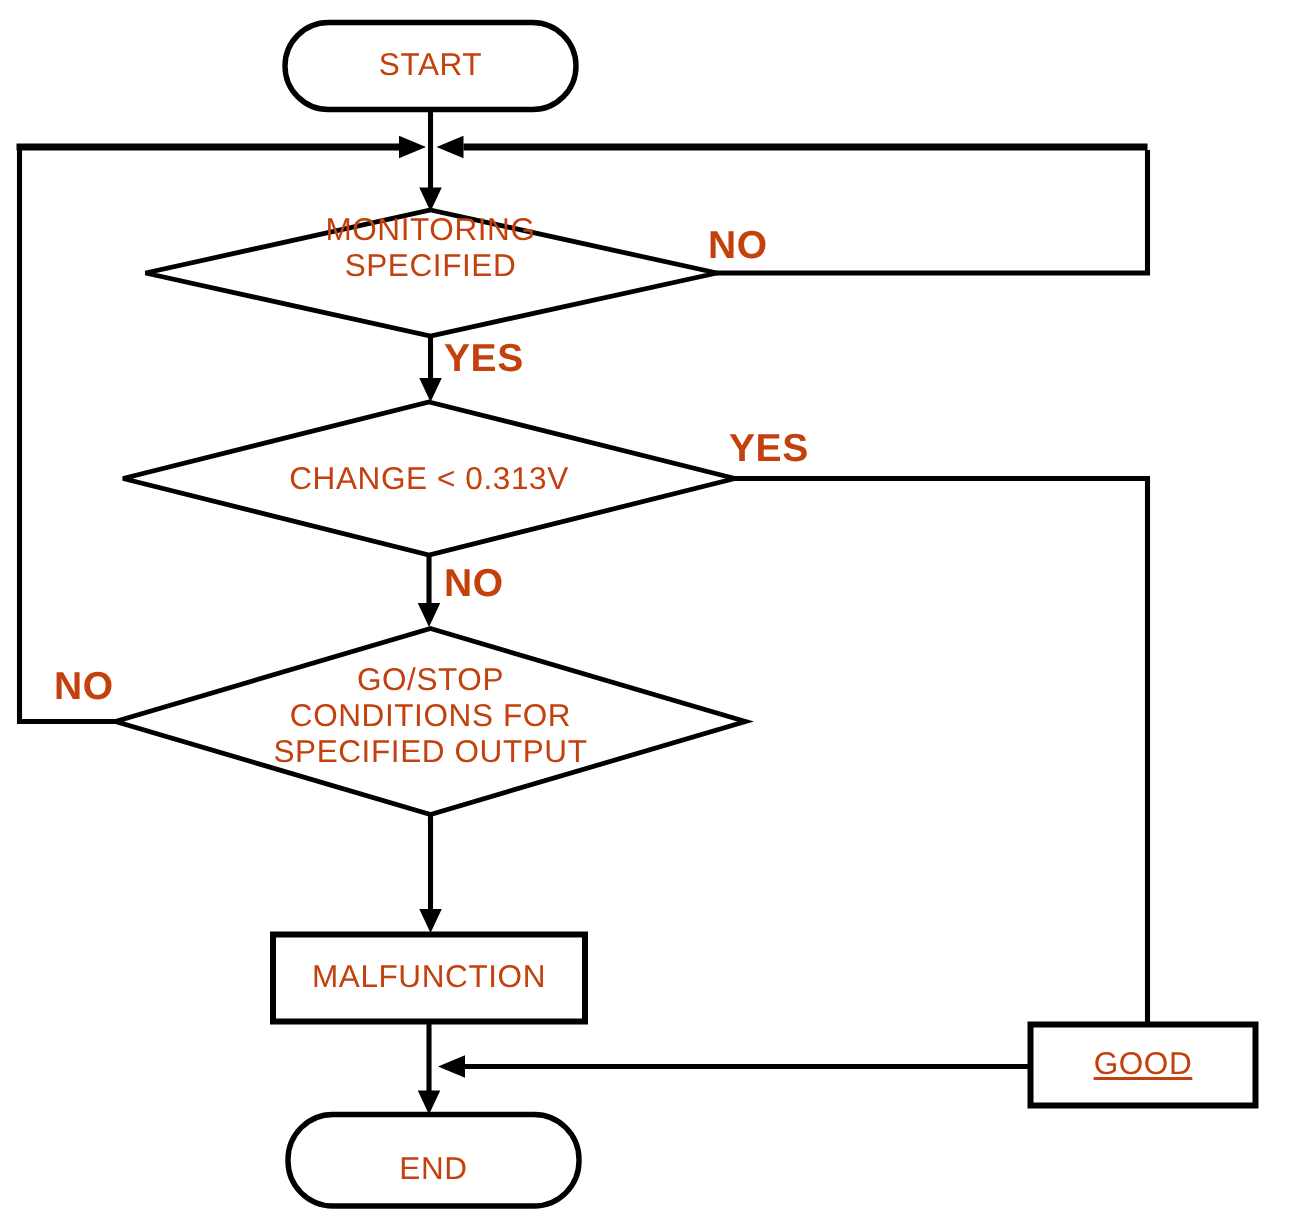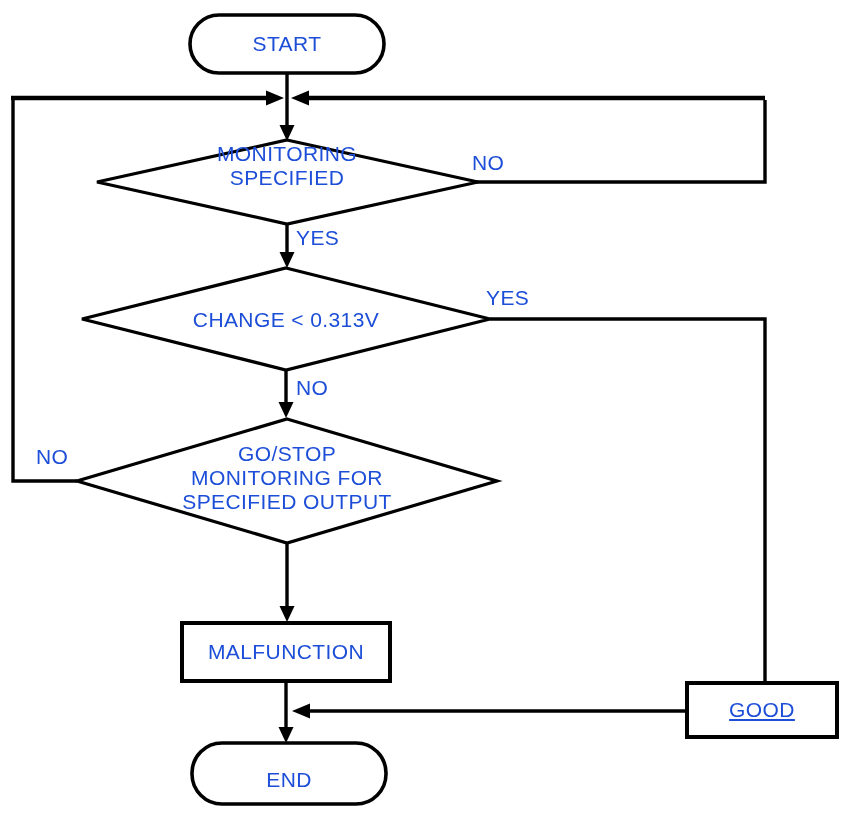--- a/index.html
+++ b/index.html
@@ -6,21 +6,21 @@
     margin: 0;
     padding: 0;
     background: #ffffff;
   }
   .canvas {
     position: relative;
     width: 864px;
     height: 820px;
     background: #ffffff;
     font-family: "Liberation Sans", sans-serif;
-    color: #1d4ed8;
+    color: #c2410c;
     overflow: hidden;
   }
   .canvas svg {
     position: absolute;
     left: 0;
     top: 0;
   }
   .node-label {
     position: absolute;
     display: flex;
@@ -28,24 +28,25 @@
     align-items: center;
     justify-content: center;
     text-align: center;
     font-size: 21px;
     line-height: 24px;
     letter-spacing: 0.4px;
     white-space: nowrap;
   }
   .edge-label {
     position: absolute;
-    font-size: 21px;
+    font-size: 26px;
     line-height: 22px;
     letter-spacing: 0.4px;
     white-space: nowrap;
+    font-weight: bold;
   }
 </style>
 </head>
 <body>
 
 <div class="canvas">
 
   <svg width="864" height="820" viewBox="0 0 864 820">
 
     <g stroke="#000000" fill="none">
@@ -101,21 +102,21 @@
     <span>MONITORING</span>
     <span>SPECIFIED</span>
   </div>
 
   <div class="node-label" style="left:151px; top:294px; width:270px; height:52px;">
     <span>CHANGE &lt; 0.313V</span>
   </div>
 
   <div class="node-label" style="left:152px; top:442px; width:270px; height:72px;">
     <span>GO/STOP</span>
-    <span>MONITORING FOR</span>
+    <span>CONDITIONS FOR</span>
     <span>SPECIFIED OUTPUT</span>
   </div>
 
   <div class="node-label" style="left:182px; top:623px; width:208px; height:58px;align-items:center;">
     <span>MALFUNCTION</span>
   </div>
 
   <div class="node-label" style="left:687px; top:683px; width:150px; height:54px;text-decoration:underline;">
     <span>GOOD</span>
   </div>

